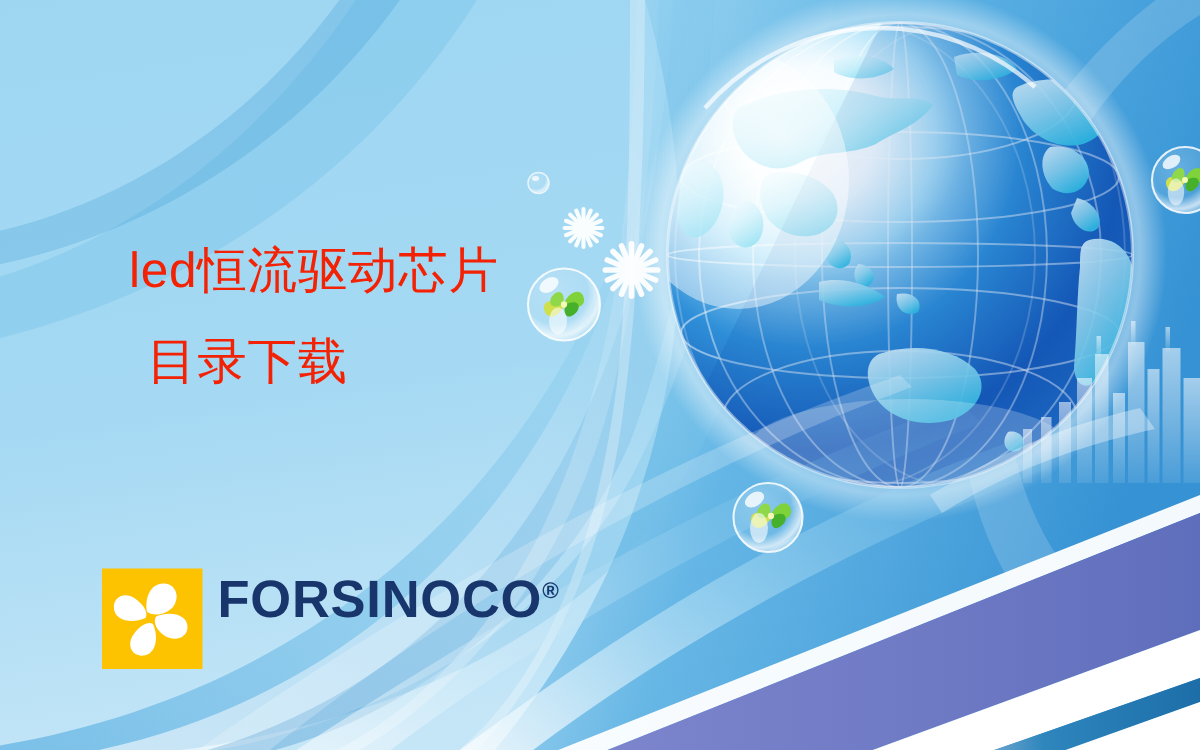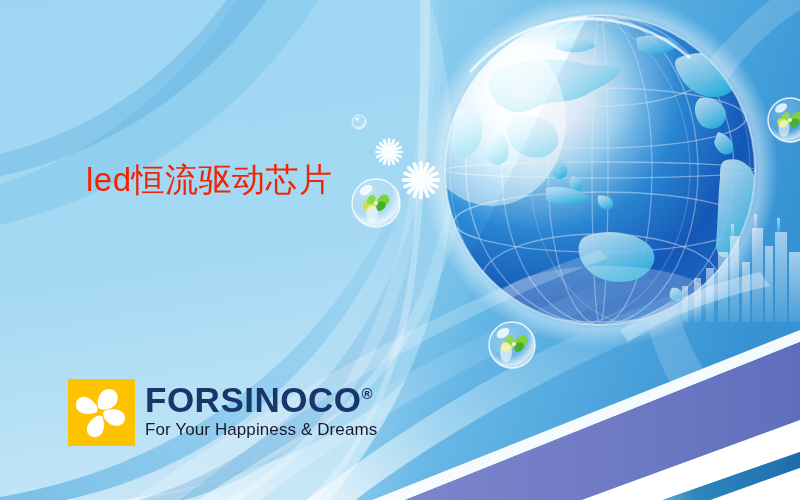--- a/index.html
+++ b/index.html
@@ -407,33 +407,33 @@
         <g transform="translate(790,120) scale(0.9)">
             <use href="#pinwheel"></use>
           </g>
         <ellipse cx="784" cy="128" rx="5.5" ry="9" fill="#ffffff" opacity="0.55"></ellipse>
       </g>
     </svg>
   </div>
 
   <div id="headline">
     <span class="hl-line line1">led恒流驱动芯片</span>
+    <span class="hl-line line2">目录下载</span>
   </div>
 
   <div id="logo-block">
     <div id="logo-mark">
       <svg width="67" height="67" viewBox="0 0 67 67" xmlns="http://www.w3.org/2000/svg">
 
         <g fill="#ffffff">
           <path d="M 30 29 C 28 19 33 9 42 10 C 50 11 52 20 47 26 C 42 31 35 32 30 29 Z"></path>
           <path d="M 36 32 C 46 28 57 31 57 39 C 57 46 49 49 42 45 C 36 41 34 36 36 32 Z"></path>
           <path d="M 34 37 C 38 46 36 57 28 58 C 20 59 16 51 21 44 C 25 38 31 35 34 37 Z"></path>
           <path d="M 29 33 C 20 37 9 35 8 27 C 7 19 15 15 22 20 C 28 24 31 30 29 33 Z"></path>
         </g>
       </svg>
     </div>
     <div id="logo-words">
       <div id="logo-wordmark"><span>FORSINOCO</span><span id="logo-reg">®</span></div>
-      <div id="logo-tagline">For Your Happiness &amp; Dreams</div>
     </div>
   </div>
 
 </div>
 
 </body></html>

